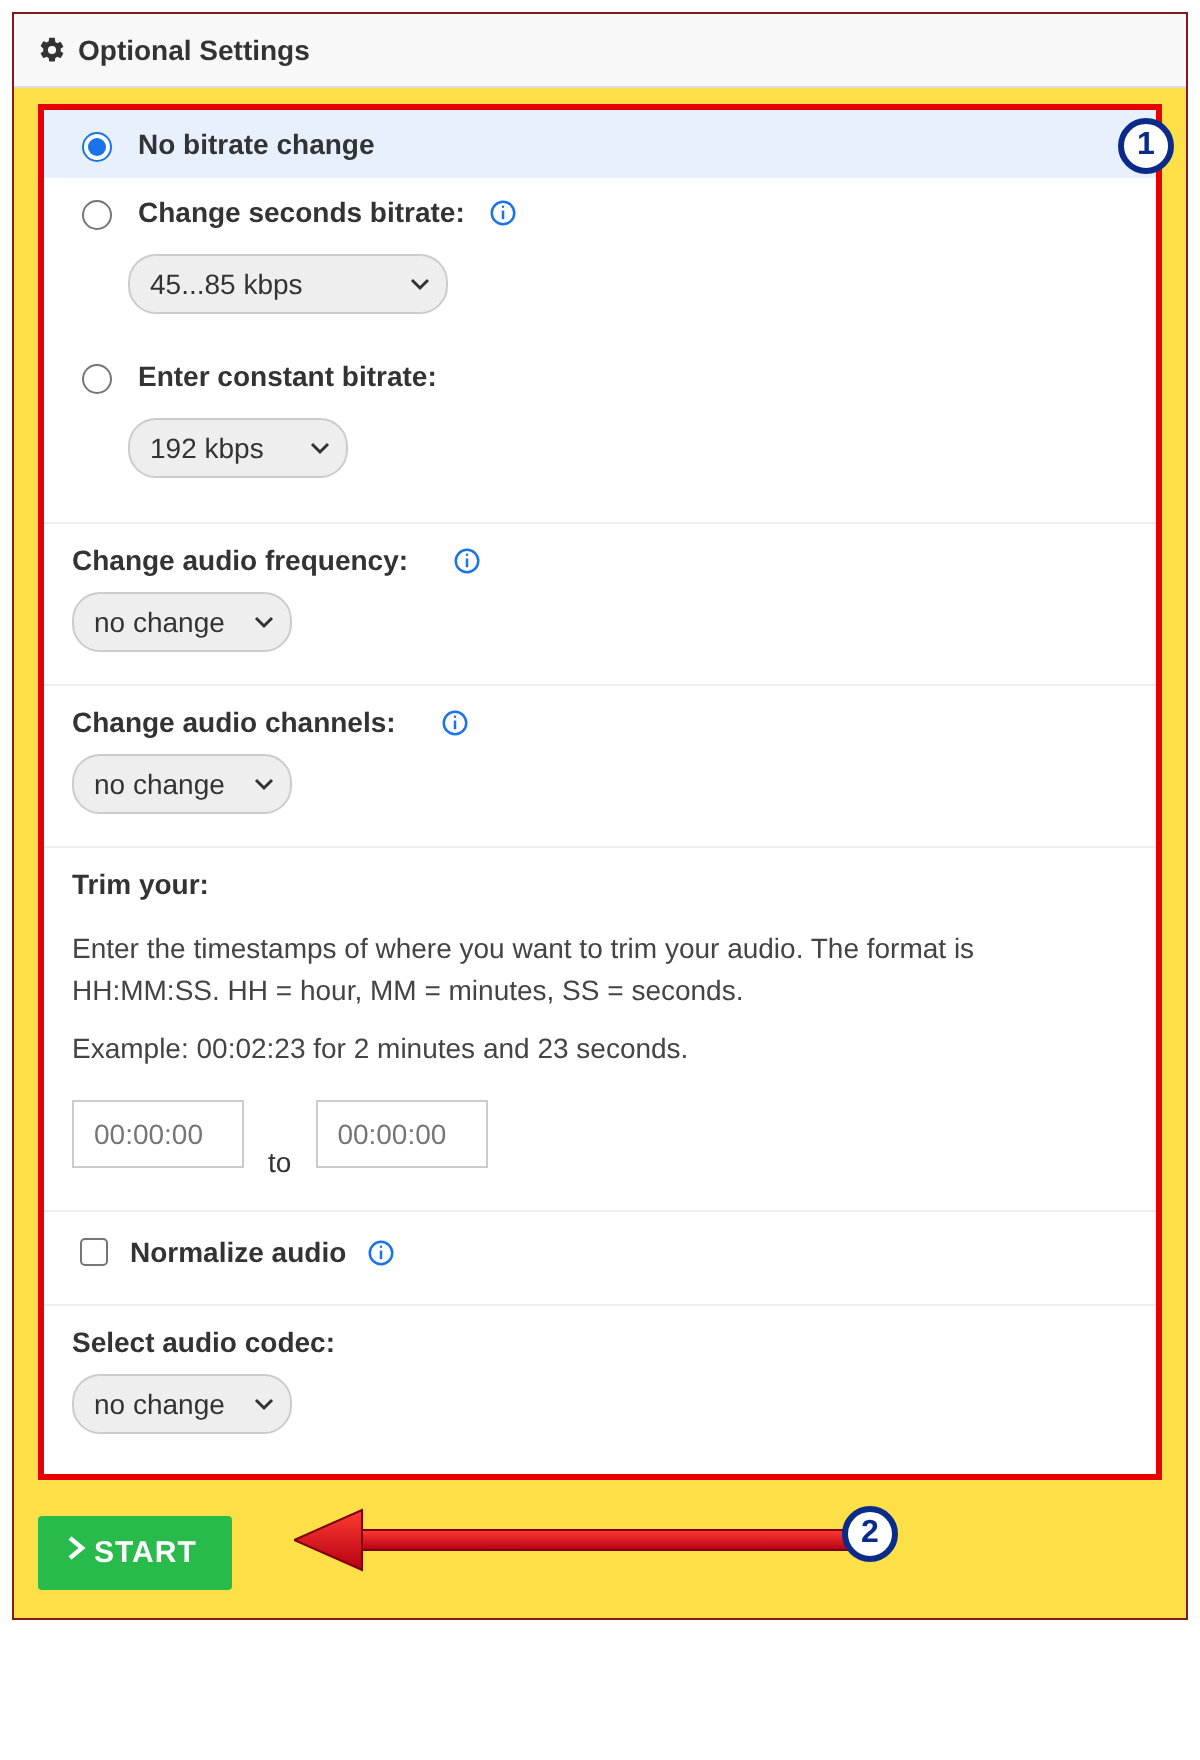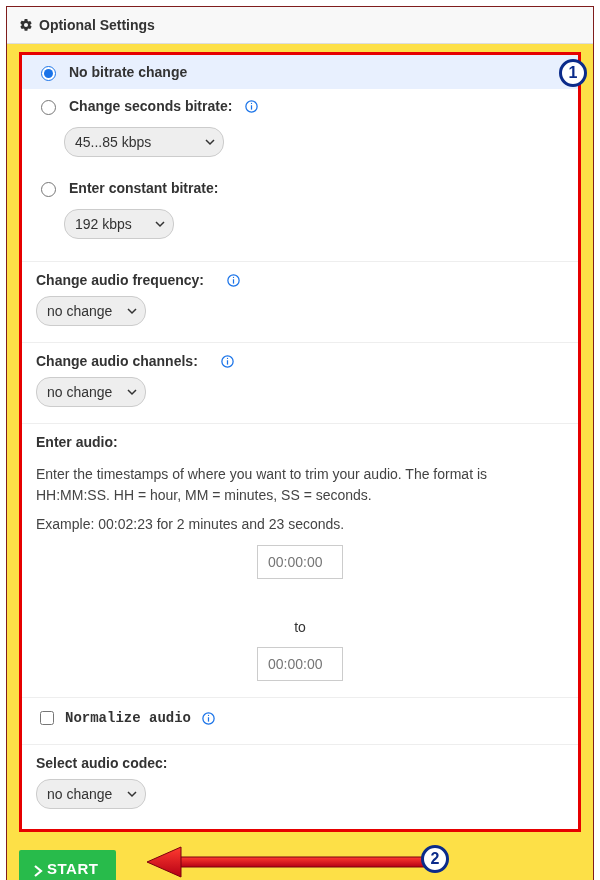--- a/index.html
+++ b/index.html
@@ -105,21 +105,20 @@
   .help-text {
     color: #444;
     line-height: 1.5;
     margin: 6px 0 8px 0;
   }
   .trim-row {
     display: flex;
     align-items: center;
     gap: 12px;
     margin-top: 10px;
-    flex-direction: column;
   }
   .text-input {
     border: 1px solid #ccc;
     padding: 8px 10px;
     font-size: 14px;
     width: 86px;
     color: #888;
     background: #fff;
   }
   .to-label { color: #333; margin-top: 28px; }
@@ -156,21 +155,21 @@
     position: relative;
   }
   .start-btn {
     background: #28bb4b;
     color: #fff;
     font-weight: 700;
     border: none;
     padding: 10px 18px 10px 14px;
     font-size: 15px;
     display: inline-flex;
-    align-items: flex-end;
+    align-items: flex-start;
     gap: 4px;
     border-radius: 2px;
     letter-spacing: 0.5px;
   }
   .start-btn .chev svg { width: 10px; height: 12px; display: block; }
 
   .arrow {
     position: absolute;
     left: 140px;
     bottom: 22px;
@@ -286,35 +285,35 @@
                 <svg viewBox="0 0 10 10">
                   <path d="M1 3l4 4 4-4" fill="none" stroke="#333" stroke-width="1.5"></path>
                 </svg>
               </span>
           </div>
         </div>
       </div>
 
       <div class="section">
         <div class="field-label">
-          <span>Enter audio:</span>
+          <span>Trim your:</span>
         </div>
         <div class="help-text">Enter the timestamps of where you want to trim your audio. The format is HH:MM:SS. HH = hour, MM = minutes, SS = seconds.</div>
         <div class="help-text">Example: 00:02:23 for 2 minutes and 23 seconds.</div>
         <div class="trim-row">
           <input class="text-input" placeholder="00:00:00" style="">
           <span class="to-label">to</span>
           <input class="text-input" placeholder="00:00:00" style="">
         </div>
       </div>
 
       <div class="section">
         <div class="chk-row">
           <input type="checkbox" style="">
-          <span class="label" style="font-weight:700;font-family:Liberation Mono, monospace;">Normalize audio</span>
+          <span class="label" style="font-weight:700;">Normalize audio</span>
           <span class="info-icon">
             <svg viewBox="0 0 24 24" fill="none" stroke="#1a73e8" stroke-width="2">
                 <circle cx="12" cy="12" r="9"></circle>
                 <line x1="12" y1="10" x2="12" y2="17"></line>
                 <circle cx="12" cy="7" r="1" fill="#1a73e8" stroke="none"></circle>
               </svg>
           </span>
         </div>
       </div>
 

